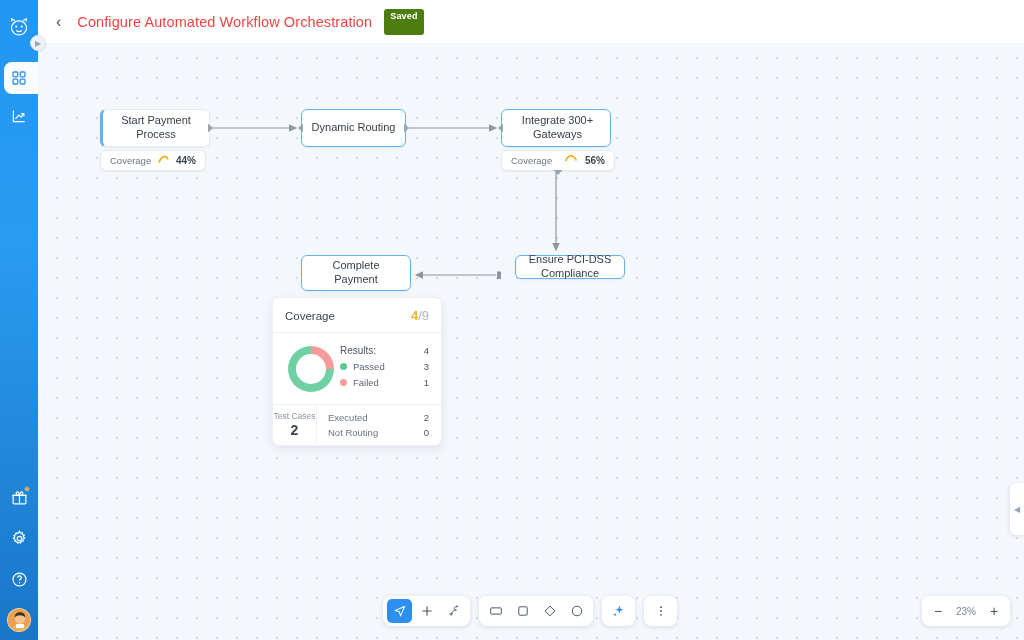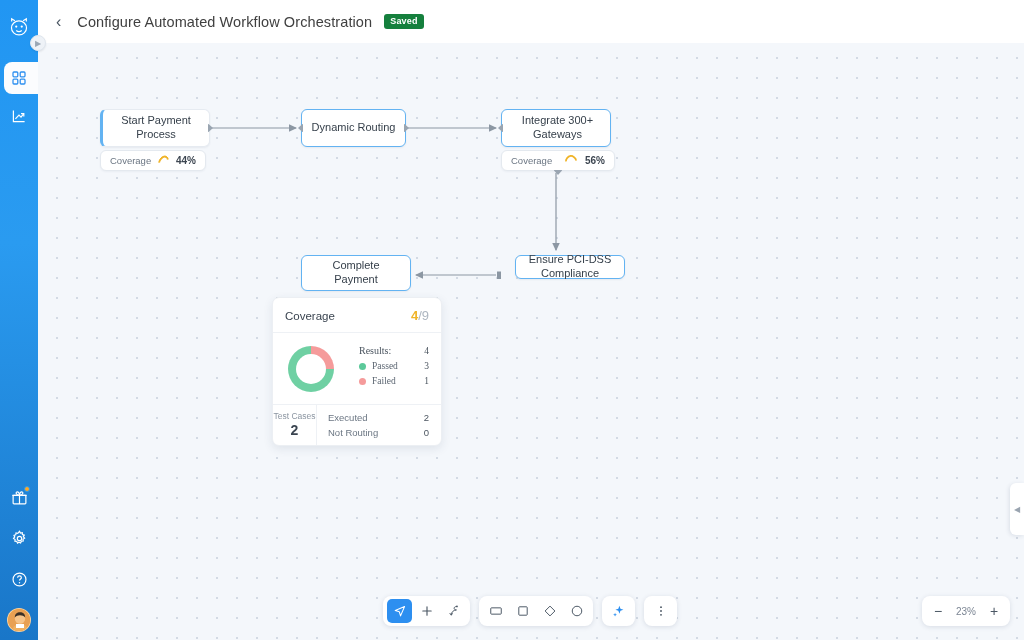--- a/index.html
+++ b/index.html
@@ -57,24 +57,24 @@
     box-shadow: 0 1px 2px rgba(0,0,0,.08);
   }
 
   
   .header {
     position: absolute; left: 38px; top: 0; width: 986px; height: 43px;
     background: #ffffff; display: flex; align-items: center; gap: 12px;
     padding-left: 14px; z-index: 30;
   }
   .back-chevron { color: #4a5663; font-size: 16px; line-height: 1; padding: 2px 4px; }
-  .page-title { font-size: 14.5px; color: #404040; letter-spacing: .1px; }
+  .page-title { font-size: 14.5px; color: #ef4444; letter-spacing: .1px; }
   .saved-badge {
-    background: #15803d; color: #fff; font-size: 9px; font-weight: bold;
-    padding: 2px 6px 3px; border-radius: 3px; letter-spacing: .2px;
+    background: #4d7c0f; color: #fff; font-size: 9px; font-weight: bold;
+    padding: 2px 6px 14px; border-radius: 3px; letter-spacing: .2px;
   }
 
   
   .canvas {
     position: absolute; left: 38px; top: 43px; width: 986px; height: 597px;
     background-color: #f4f7fb;
     background-image: radial-gradient(circle, #d3dae4 1px, transparent 1.2px);
     background-size: 20px 20px;
     background-position: 9px 5px;
     overflow: hidden;
@@ -132,21 +132,21 @@
     overflow: hidden;
   }
   .cp-head {
     display: flex; align-items: baseline; justify-content: space-between;
     padding: 10px 12px 9px;
     border-bottom: 1px solid #eef1f5;
   }
   .cp-title { font-size: 11.5px; color: #3a4450; }
   .cp-score { font-size: 13px; font-weight: bold; color: #f0b429; }
   .cp-score .den { color: #adb6c0; font-weight: normal; }
-  .cp-body { display: flex; padding: 10px 12px 12px; gap: 23px; font-family: Liberation Serif, serif; }
+  .cp-body { display: flex; padding: 10px 12px 12px; gap: 4px; }
   .donut {
     width: 46px; height: 46px; border-radius: 50%;
     background: conic-gradient(#f59b9b 0deg 90deg, #6fd0a3 90deg 360deg);
     position: relative; flex: 0 0 auto; margin: 3px 2px 0 3px;
   }
   .donut::after {
     content: ""; position: absolute; inset: 8px;
     border-radius: 50%; background: #ffffff;
   }
   .cp-lines { flex: 1; display: flex; flex-direction: column; gap: 5px; padding-top: 2px; }

